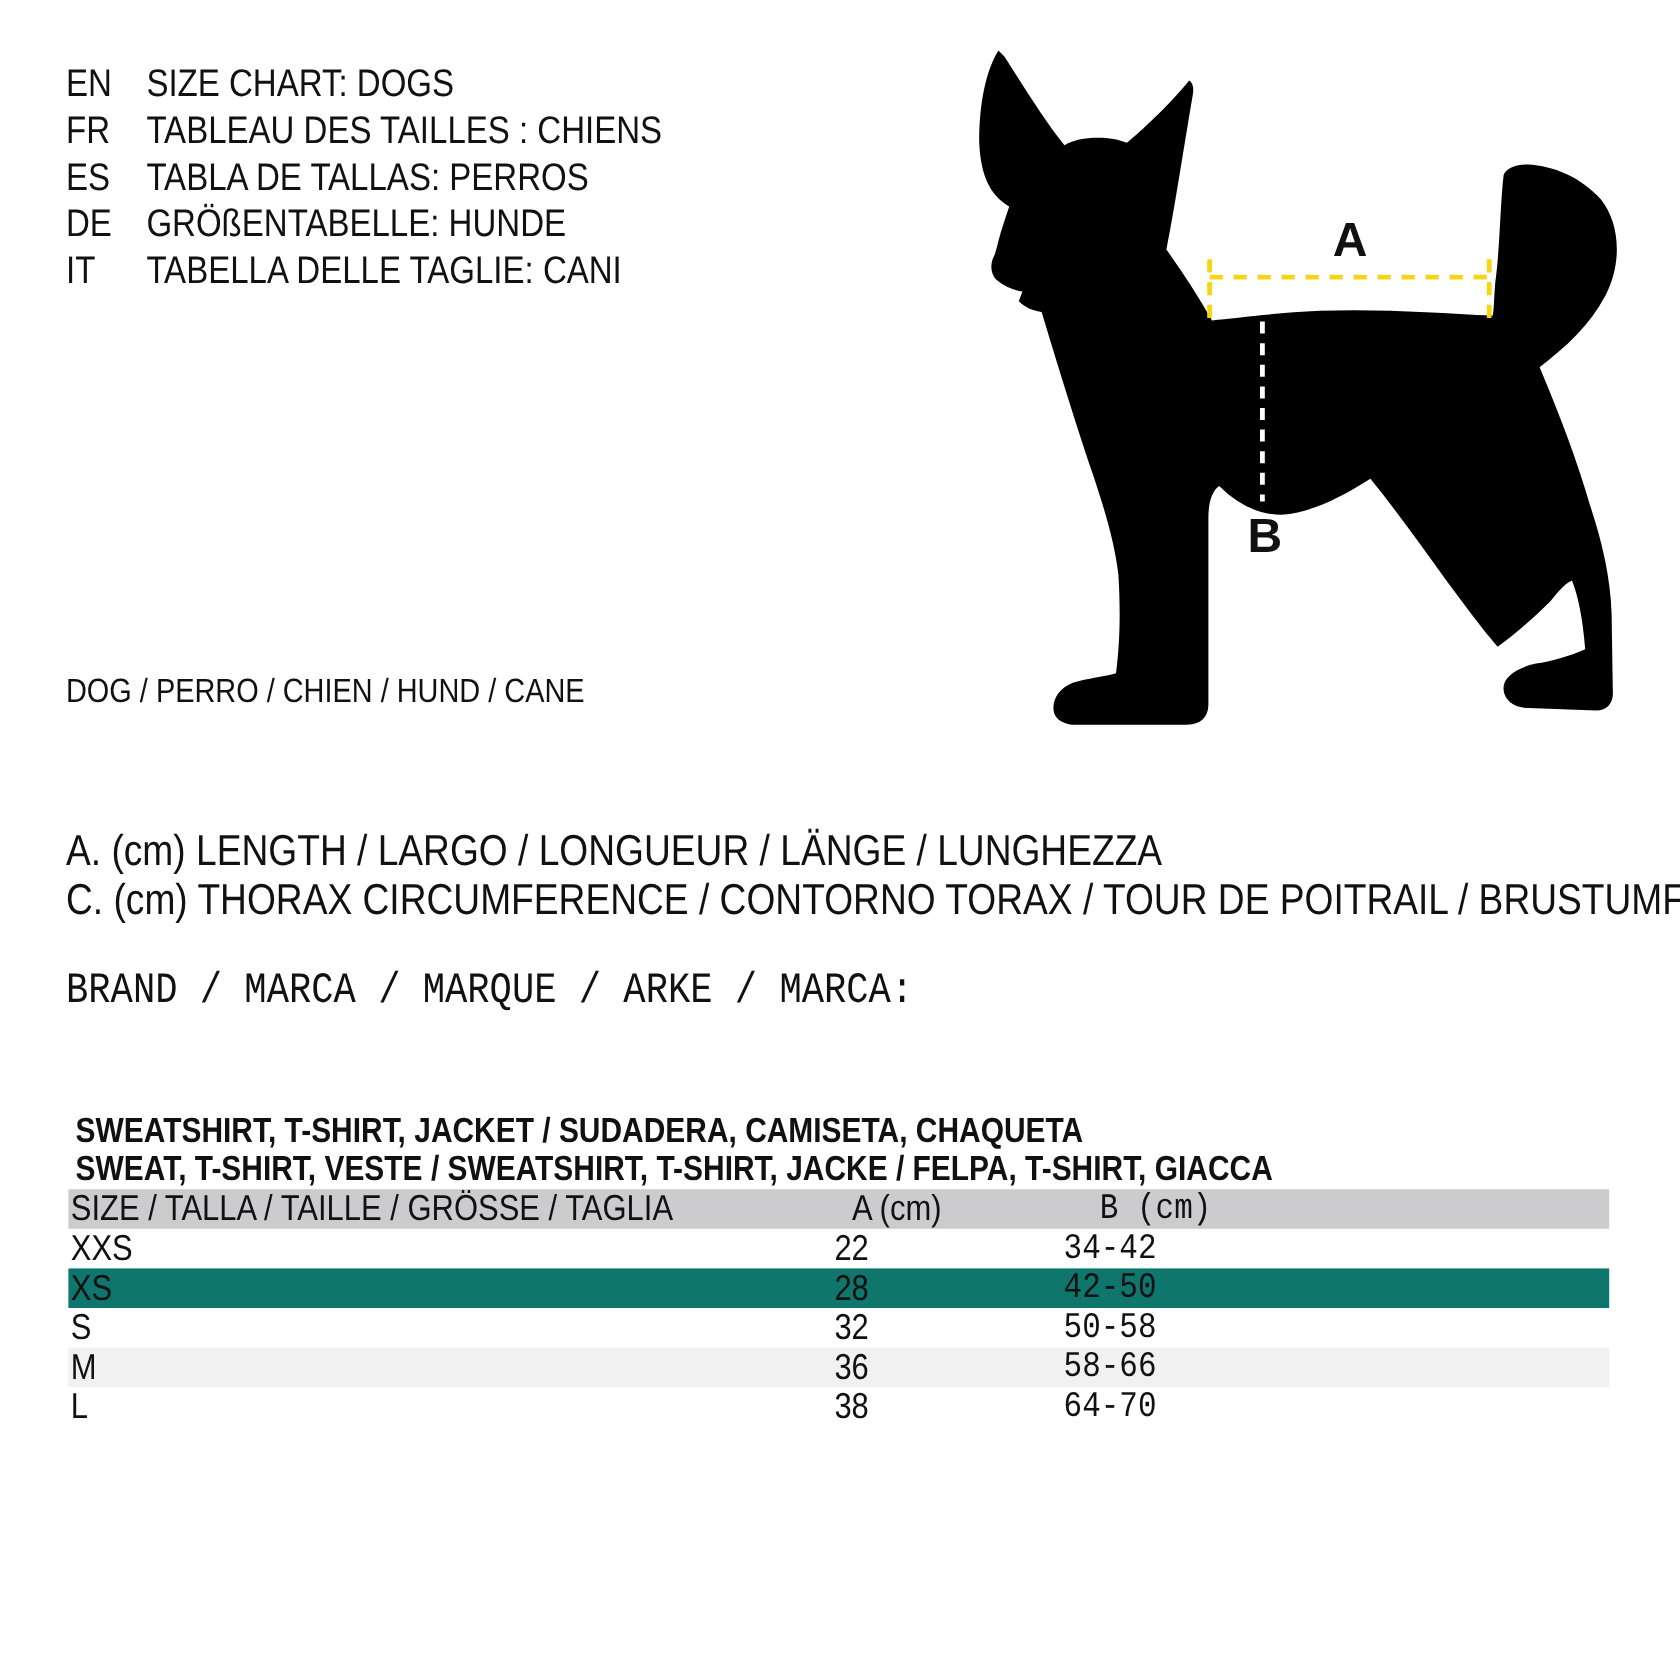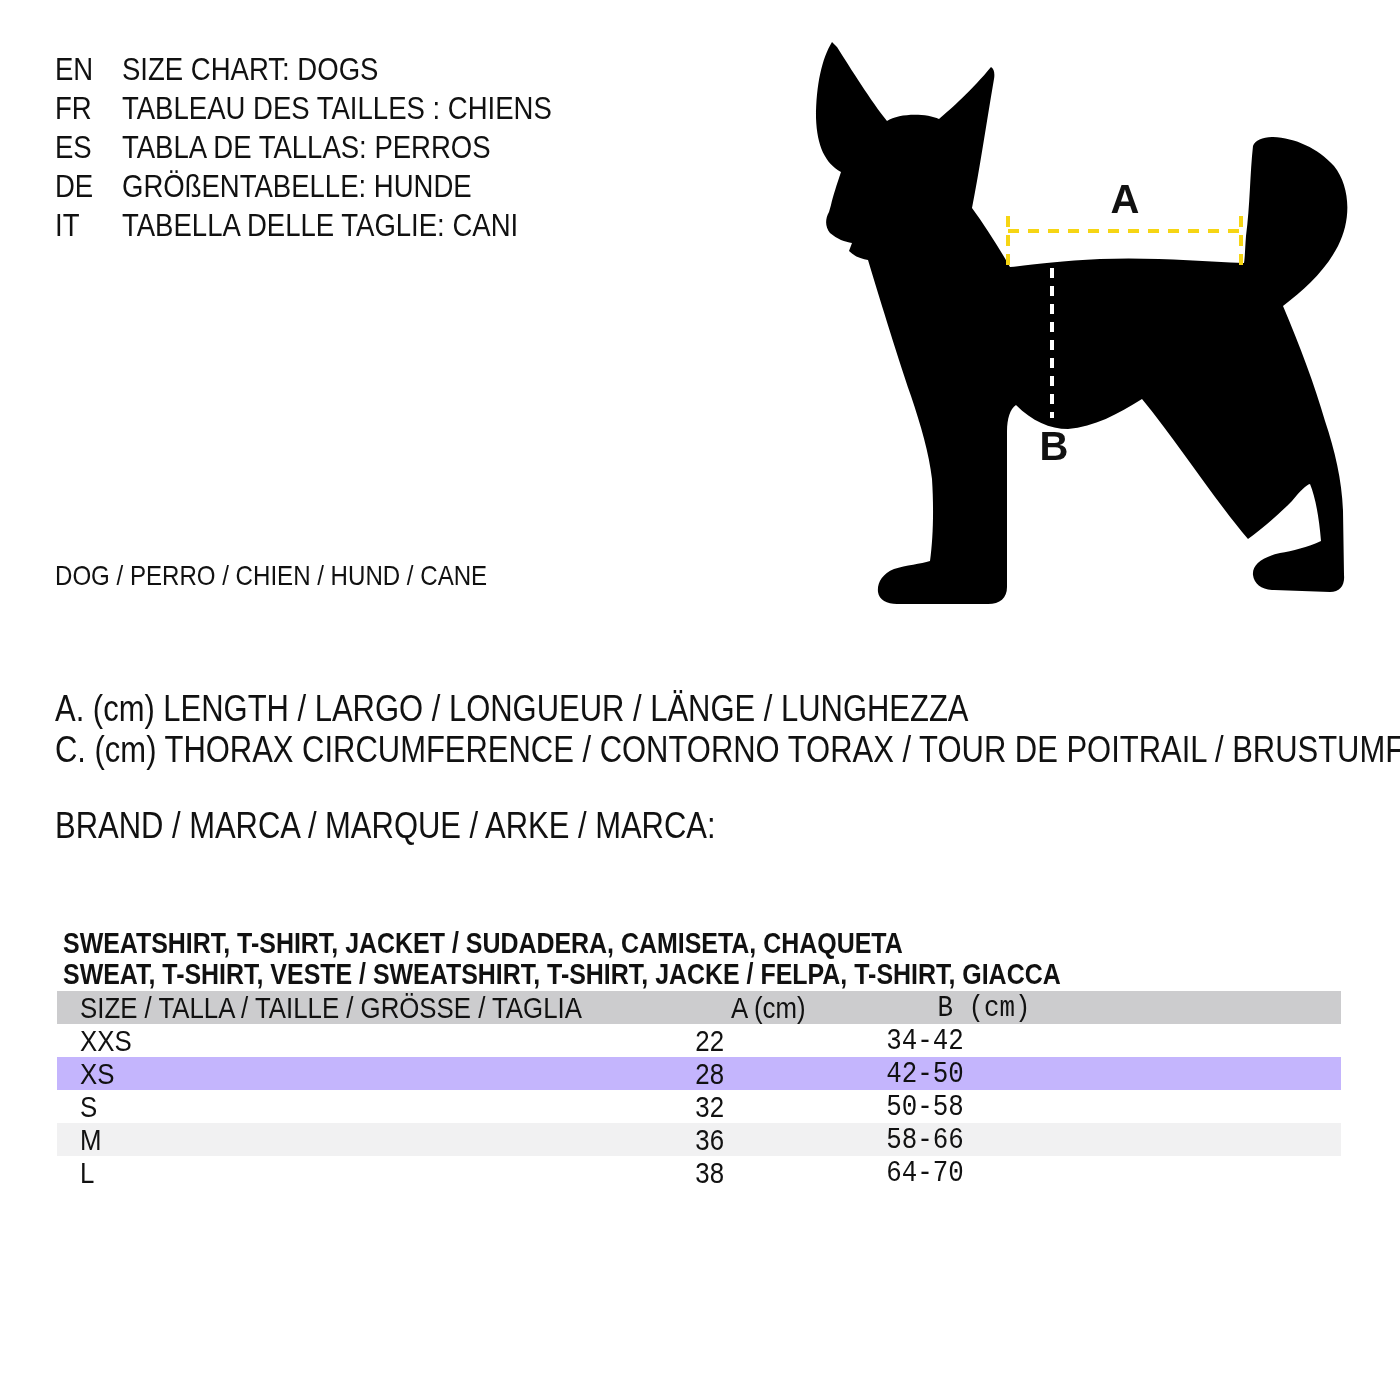--- a/index.html
+++ b/index.html
@@ -15,30 +15,30 @@
   #lang-block { position:absolute; left:55px; top:50px; font-size:32px; }
   .lang-row { display:flex; height:39px; line-height:39px; }
   .lang-code { flex:0 0 67px; }
 
   #dog-figure { position:absolute; left:780px; top:20px; width:620px; height:600px; }
   #dog-figure svg { display:block; width:620px; height:600px; }
   #dog-figure text { font-family:"Liberation Sans", sans-serif; font-weight:bold; }
 
   #dog-label   { position:absolute; left:55px; top:556px; font-size:28px; line-height:39px; }
   #measure-lines { position:absolute; left:55px; top:688px; font-size:36px; line-height:41px; }
-  #brand-line  { position:absolute; left:55px; top:806px; font-size:36px; line-height:39px; }
+  #brand-line  { position:absolute; left:55px; top:806px; font-size:36px; line-height:39px;font-family:Liberation Mono, monospace; }
 
   #size-table { position:absolute; left:57px; top:926px; width:1284px; font-size:30px; }
   .band {
     height:65px; box-sizing:border-box; padding-left:6px;
     display:flex; flex-direction:column; justify-content:center;
     font-weight:bold; font-size:29px; line-height:31px;
   }
   .trow { display:flex; height:33px; align-items:center; }
-  .c1 { flex:0 0 548px; box-sizing:border-box; padding-left:23px; text-align:left; }
+  .c1 { flex:0 0 548px; box-sizing:border-box; padding-left:2px; text-align:left; }
   .c2 { flex:0 0 210px; text-align:center; }
   .c3 { flex:0 0 220px; text-align:center;font-family:Liberation Mono, monospace; }
   .cfill { flex:1 1 auto; }
 </style>
 </head>
 <body>
 
 <div id="lang-block">
   <div class="lang-row">
     <span class="lang-code cx">EN</span>
@@ -157,21 +157,21 @@
     <div class="c3"><span class="cxc">B (cm)</span></div>
     <div class="cfill"></div>
   </div>
 
   <div class="trow">
     <div class="c1"><span class="cx">XXS</span></div>
     <div class="c2"><span class="cxc">22</span></div>
     <div class="c3"><span class="cxc">34-42</span></div>
     <div class="cfill"></div>
   </div>
-  <div class="trow" style="background:#c4b5fd;">
+  <div class="trow" style="background:#0f766e;">
     <div class="c1"><span class="cx">XS</span></div>
     <div class="c2"><span class="cxc">28</span></div>
     <div class="c3"><span class="cxc">42-50</span></div>
     <div class="cfill"></div>
   </div>
   <div class="trow">
     <div class="c1"><span class="cx">S</span></div>
     <div class="c2"><span class="cxc">32</span></div>
     <div class="c3"><span class="cxc">50-58</span></div>
     <div class="cfill"></div>

